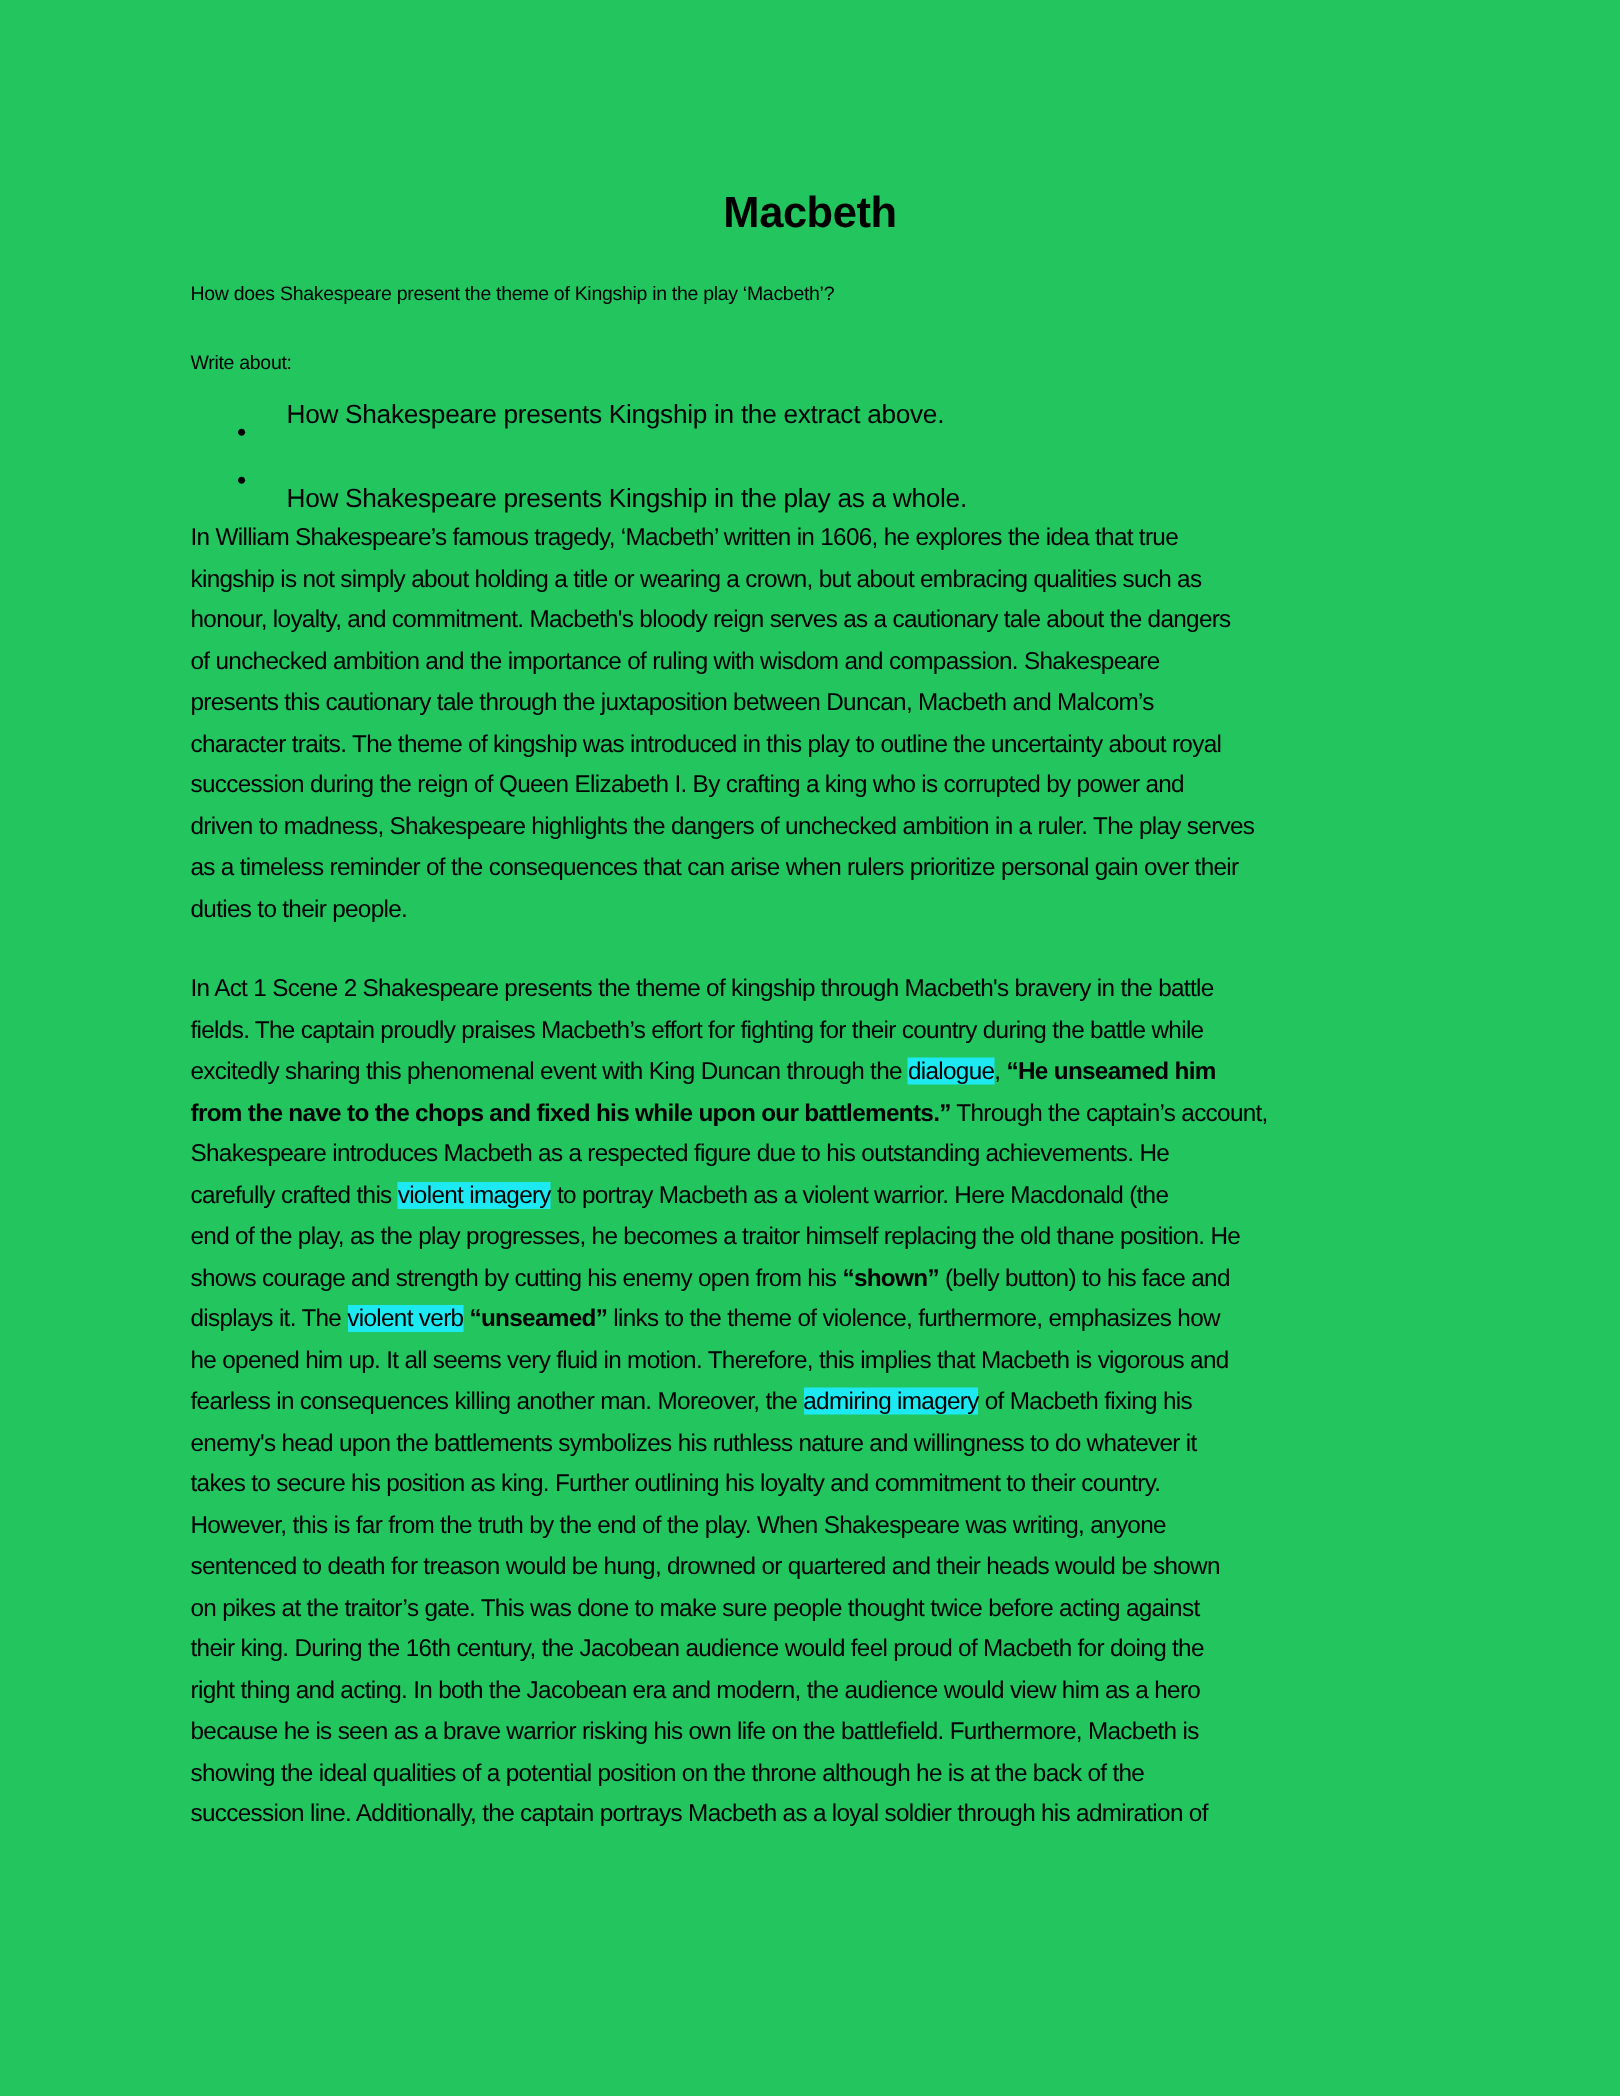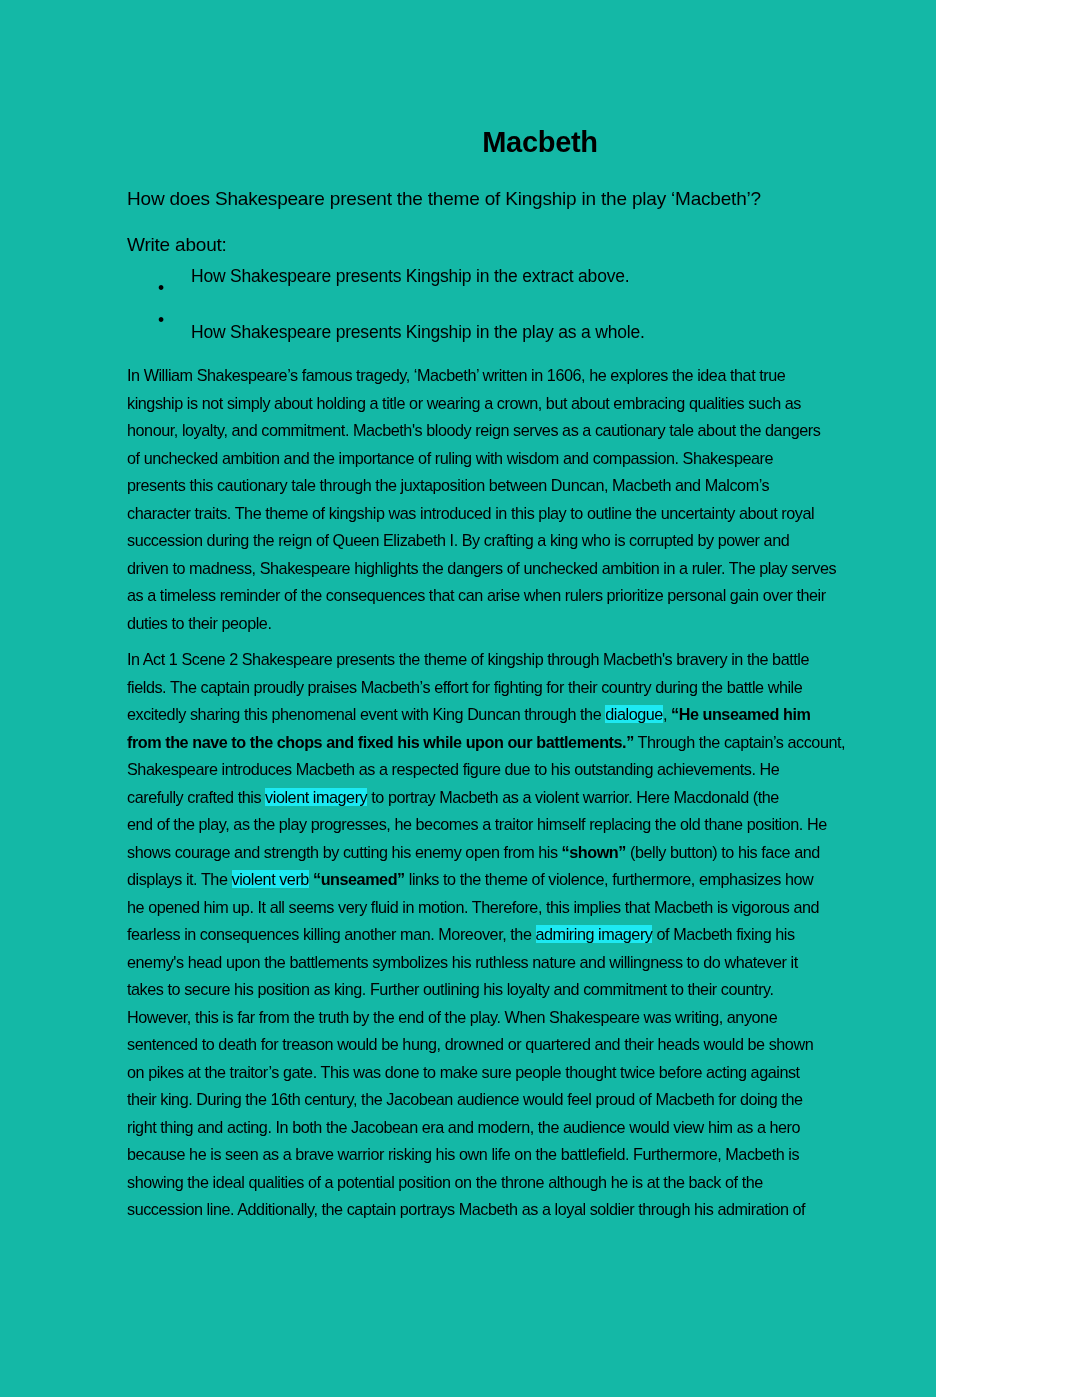--- a/index.html
+++ b/index.html
@@ -1,20 +1,20 @@
 <!DOCTYPE html>
 <html><head>
 <meta charset="utf-8">
 <style>
   html, body { margin: 0; padding: 0; background: #ffffff; }
   body { width: 1080px; height: 1397px; position: relative; overflow: hidden; }
-  .page { position: absolute; left: 0; top: 0; width: 936px; height: 1397px; background: #14b8a6; }
+  .page { position: absolute; left: 0; top: 0; width: 1080px; height: 1397px; background: #22c55e; }
   .title { position: absolute; left: 0; width: 1080px; top: 126px; text-align: center;
     font-family: "Liberation Sans", sans-serif; font-weight: bold; font-size: 29px; color: #000; letter-spacing: -0.3px; }
-  .q { position: absolute; left: 127px; font-family: "Liberation Sans", sans-serif; font-size: 19px; color: #000; white-space: nowrap; letter-spacing: -0.2px; }
+  .q { position: absolute; left: 127px; font-family: "Liberation Sans", sans-serif; font-size: 13px; color: #000; white-space: nowrap; letter-spacing: -0.2px; }
   .bullet { position: absolute; left: 158px; font-family: "Liberation Sans", sans-serif; font-size: 17.5px; color: #000; }
   .b-text { position: absolute; left: 191px; font-family: "Liberation Sans", sans-serif; font-size: 17.5px; color: #000; white-space: nowrap; letter-spacing: -0.2px; }
   .para { position: absolute; left: 127px; width: 830px; }
   .line { display: block; height: 27.5px; line-height: 27.5px; font-family: "Liberation Sans", sans-serif; font-size: 16.2px; color: #000; white-space: nowrap; letter-spacing: -0.45px; }
   .hl { background: #1de9f2; margin-top: 24px; }
   .bold { font-weight: bold; }
 </style>
 </head>
 <body>
 
@@ -22,21 +22,21 @@
   <div class="title">Macbeth</div>
 
   <div class="q" style="top:188px;">How does Shakespeare present the theme of Kingship in the play ‘Macbeth’?</div>
   <div class="q" style="top:234px;">Write about:</div>
 
   <div class="bullet" style="top:278px;">•</div>
   <div class="b-text" style="top:266px;">How Shakespeare presents Kingship in the extract above.</div>
   <div class="bullet" style="top:310px;">•</div>
   <div class="b-text" style="top:310px;margin-top:12px;">How Shakespeare presents Kingship in the play as a whole.</div>
 
-  <div class="para" style="top:362px;">
+  <div class="para" style="top:345px;">
     <span class="line">In William Shakespeare’s famous tragedy, ‘Macbeth’ written in 1606, he explores the idea that true</span>
     <span class="line">kingship is not simply about holding a title or wearing a crown, but about embracing qualities such as</span>
     <span class="line">honour, loyalty, and commitment. Macbeth's bloody reign serves as a cautionary tale about the dangers</span>
     <span class="line">of unchecked ambition and the importance of ruling with wisdom and compassion.  Shakespeare</span>
     <span class="line">presents this cautionary tale through the juxtaposition between Duncan, Macbeth and Malcom’s</span>
     <span class="line">character traits. The theme of kingship was introduced in this play to outline the uncertainty about royal</span>
     <span class="line">succession during the reign of Queen Elizabeth I. By crafting a king who is corrupted by power and</span>
     <span class="line">driven to madness, Shakespeare highlights the dangers of unchecked ambition in a ruler. The play serves</span>
     <span class="line">as a timeless reminder of the consequences that can arise when rulers prioritize personal gain over their</span>
     <span class="line">duties to their people.</span>

